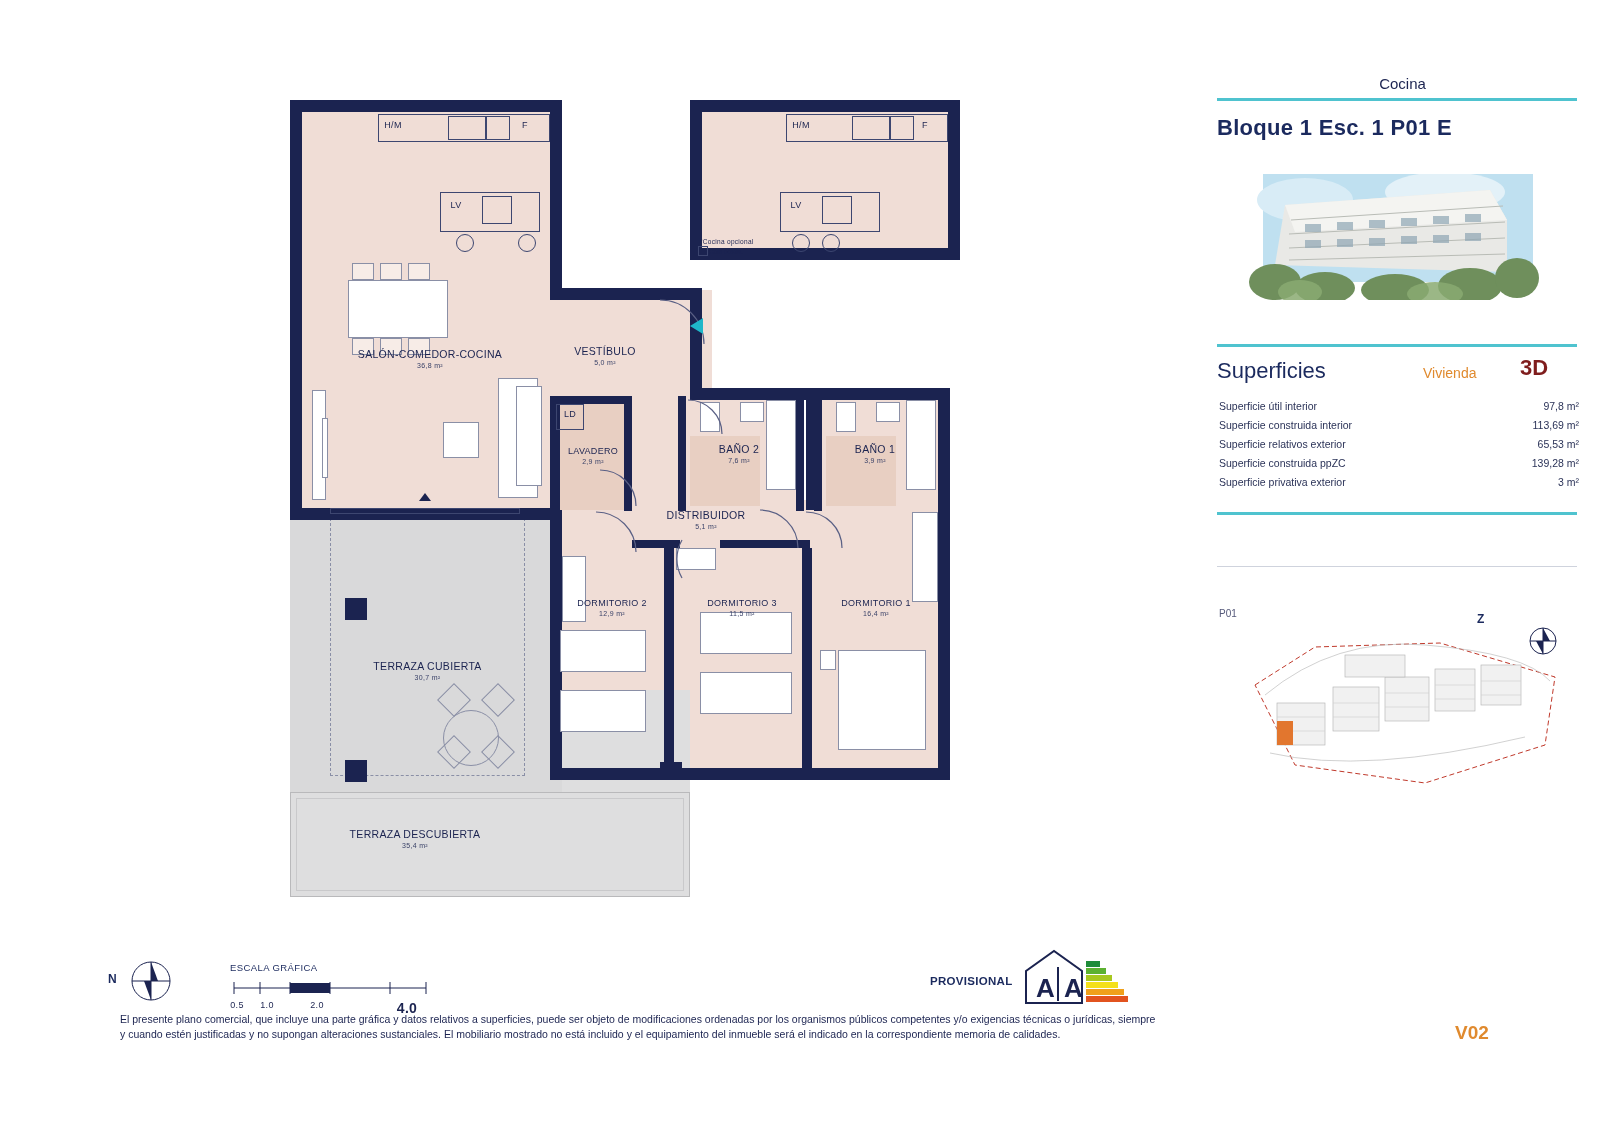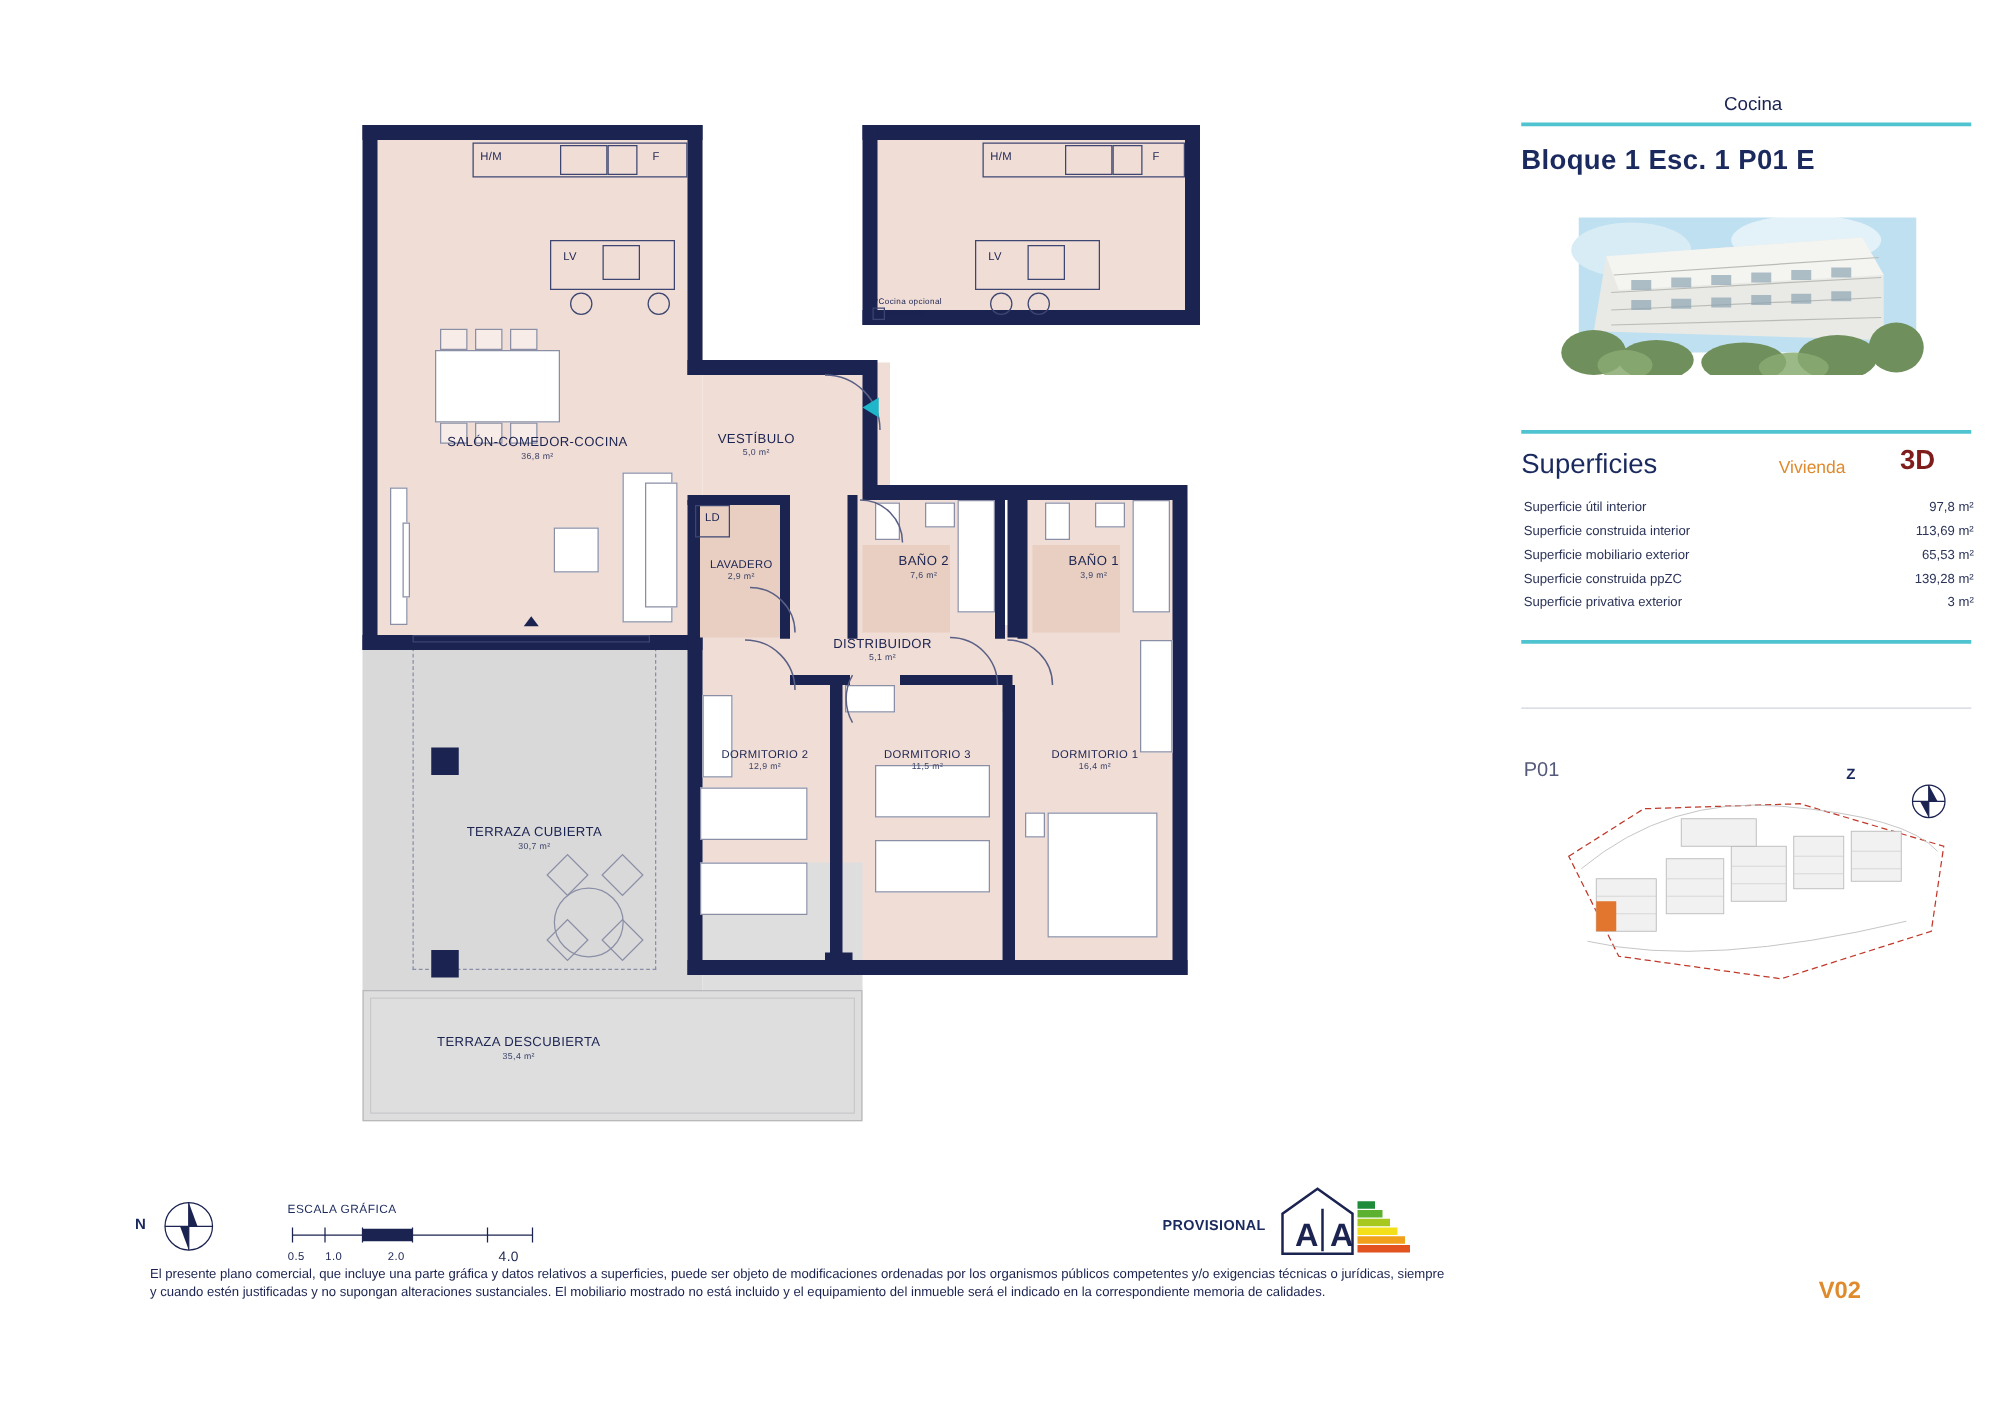--- a/index.html
+++ b/index.html
@@ -29,21 +29,21 @@
   
   .panel-bar{position:absolute;left:12px;width:360px;height:3px;background:#4fc3cf;}
   .verger{position:absolute;left:0;top:75px;width:395px;text-align:center;font-size:15px;color:#1b2350;}
   .bloque{position:absolute;left:12px;top:115px;font-size:22px;font-weight:bold;letter-spacing:.3px;}
   .photo{position:absolute;left:40px;top:160px;width:305px;height:170px;overflow:hidden;}
   .sup-title{position:absolute;left:12px;top:358px;font-size:22px;font-weight:normal;}
   .sup-viv{position:absolute;left:218px;top:365px;font-size:14px;color:#e08a2e;}
   .sup-3d{position:absolute;left:315px;top:355px;font-size:22px;font-weight:bold;color:#7f1d1d;}
   .sup-row{position:absolute;left:14px;width:360px;font-size:10.5px;color:#2b3358;}
   .sup-row .v{position:absolute;right:0;top:0;}
-  .p01{position:absolute;left:14px;top:608px;font-size:16px;color:#55597a;}
+  .p01{position:absolute;left:14px;top:608px;font-size:10px;color:#55597a;}
   .keymap{position:absolute;left:20px;top:625px;width:350px;height:165px;}
 
   
   .legal{position:absolute;left:120px;top:1012px;width:1040px;font-size:10.5px;line-height:1.45;color:#1b2350;}
   .escala{position:absolute;left:230px;top:962px;font-size:9.5px;letter-spacing:.4px;}
   .prov{position:absolute;left:930px;top:975px;font-size:11.5px;font-weight:bold;letter-spacing:.3px;}
   .v02{position:absolute;left:1455px;top:1022px;font-size:19px;font-weight:bold;color:#e08a2e;}
   .arrowlbl{position:absolute;font-size:12px;font-weight:bold;}
 </style>
 </head>
@@ -281,21 +281,21 @@
 
   <div class="sup-row" style="top:400px;">
     <span>Superficie útil interior</span>
     <span class="v">97,8 m²</span>
   </div>
   <div class="sup-row" style="top:419px;">
     <span>Superficie construida interior</span>
     <span class="v">113,69 m²</span>
   </div>
   <div class="sup-row" style="top:438px;">
-    <span>Superficie mobiliario exterior</span>
+    <span>Superficie relativos exterior</span>
     <span class="v">65,53 m²</span>
   </div>
   <div class="sup-row" style="top:457px;">
     <span>Superficie construida ppZC</span>
     <span class="v">139,28 m²</span>
   </div>
   <div class="sup-row" style="top:476px;">
     <span>Superficie privativa exterior</span>
     <span class="v">3 m²</span>
   </div>
@@ -355,21 +355,21 @@
     <line x1="4" y1="4" x2="4" y2="16" stroke="#1b2350" stroke-width="1"></line>
     <line x1="30" y1="4" x2="30" y2="16" stroke="#1b2350" stroke-width="1"></line>
     <line x1="60" y1="4" x2="60" y2="16" stroke="#1b2350" stroke-width="1"></line>
     <line x1="100" y1="4" x2="100" y2="16" stroke="#1b2350" stroke-width="1"></line>
     <line x1="160" y1="4" x2="160" y2="16" stroke="#1b2350" stroke-width="1"></line>
     <line x1="196" y1="4" x2="196" y2="16" stroke="#1b2350" stroke-width="1"></line>
   </svg>
   <div class="lbl" style="left:222px;top:1000px;width:30px;font-size:9px;">0.5</div>
   <div class="lbl" style="left:252px;top:1000px;width:30px;font-size:9px;">1.0</div>
   <div class="lbl" style="left:302px;top:1000px;width:30px;font-size:9px;">2.0</div>
-  <div class="lbl" style="left:392px;top:1000px;width:30px;font-size:11px;">4.0</div>
+  <div class="lbl" style="left:392px;top:1000px;width:30px;font-size:14px;font-weight:bold;">4.0</div>
 
   <div class="prov">PROVISIONAL</div>
   <svg style="position:absolute;left:1020px;top:945px;width:110px;height:62px;" viewBox="0 0 110 62">
     <path d="M6 58 V26 L34 6 L62 26 V58 Z" fill="#ffffff" stroke="#1b2350" stroke-width="2"></path>
     <text x="16" y="52" font-family="Liberation Sans, sans-serif" font-size="26" font-weight="bold" fill="#1b2350">A</text>
     <line x1="38" y1="22" x2="38" y2="56" stroke="#1b2350" stroke-width="2"></line>
     <text x="44" y="52" font-family="Liberation Sans, sans-serif" font-size="26" font-weight="bold" fill="#1b2350">A</text>
     <g>
       <rect x="66" y="16" width="14" height="6" fill="#1e8c3a"></rect>
       <rect x="66" y="23" width="20" height="6" fill="#5cb131"></rect>

